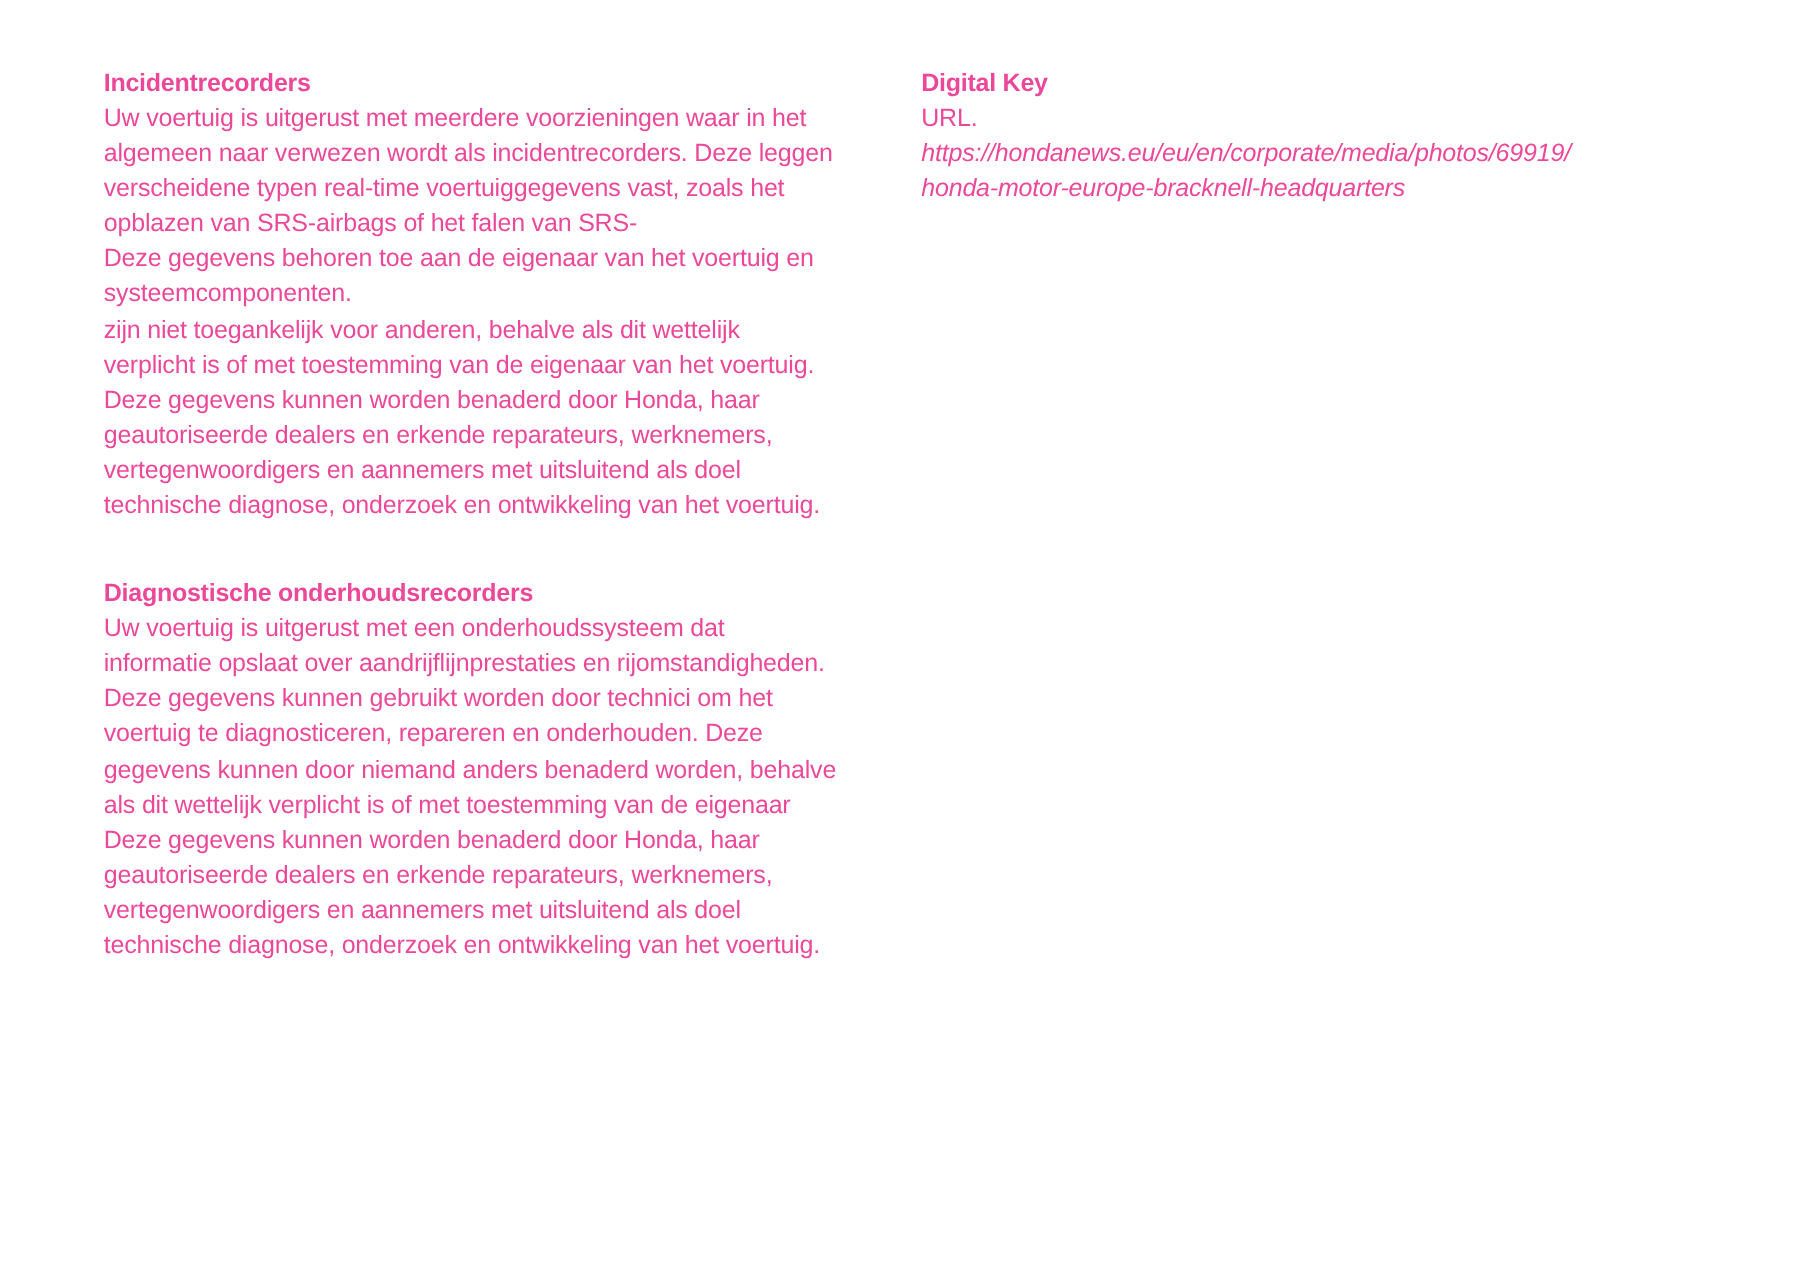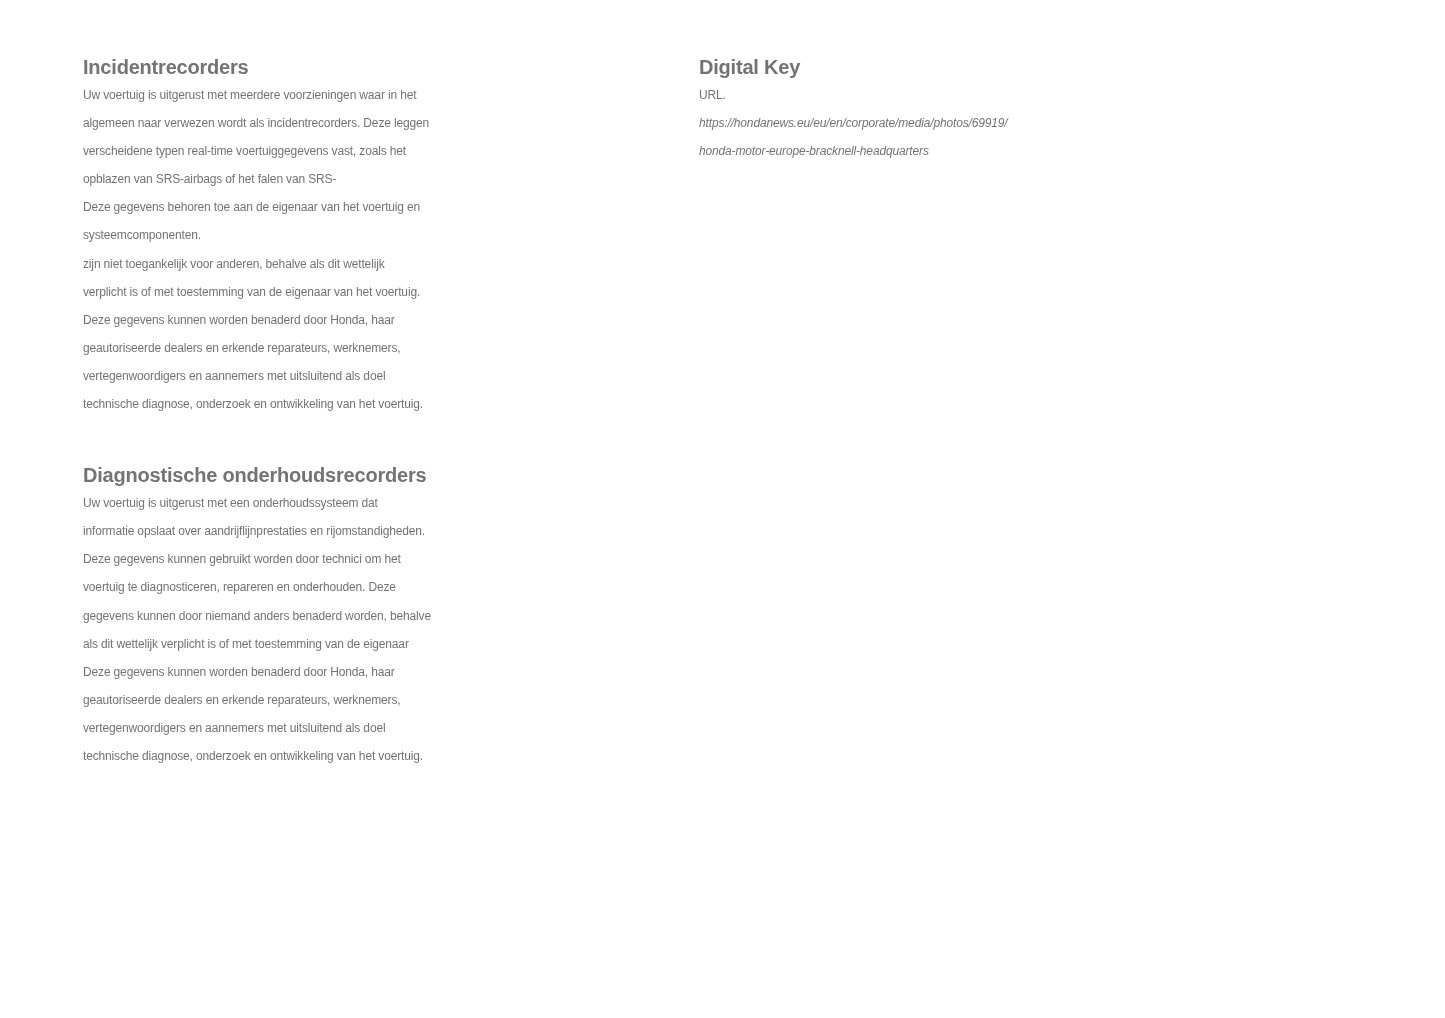--- a/index.html
+++ b/index.html
@@ -7,46 +7,46 @@
     padding: 0;
     background: #ffffff;
   }
   .page {
     position: relative;
     width: 1445px;
     height: 1018px;
     background: #ffffff;
     overflow: hidden;
     font-family: "Liberation Sans", "DejaVu Sans", sans-serif;
-    color: #737373;
+    color: #ec4899;
   }
   .column {
     position: absolute;
     top: 53px;
   }
   .column-left {
     left: 83px;
     width: 640px;
   }
   .column-right {
-    left: 699px;
+    left: 737px;
     width: 640px;
   }
   .section + .section {
     margin-top: 43px;
   }
   .section-heading {
     font-size: 20px;
     line-height: 28px;
     font-weight: 700;
     letter-spacing: -0.2px;
     white-space: nowrap;
   }
   .text-line {
-    font-size: 12px;
+    font-size: 20px;
     line-height: 28.1px;
     letter-spacing: -0.15px;
     white-space: nowrap;
   }
   .url-line {
     font-style: italic;
   }
 </style>
 </head>
 <body>

